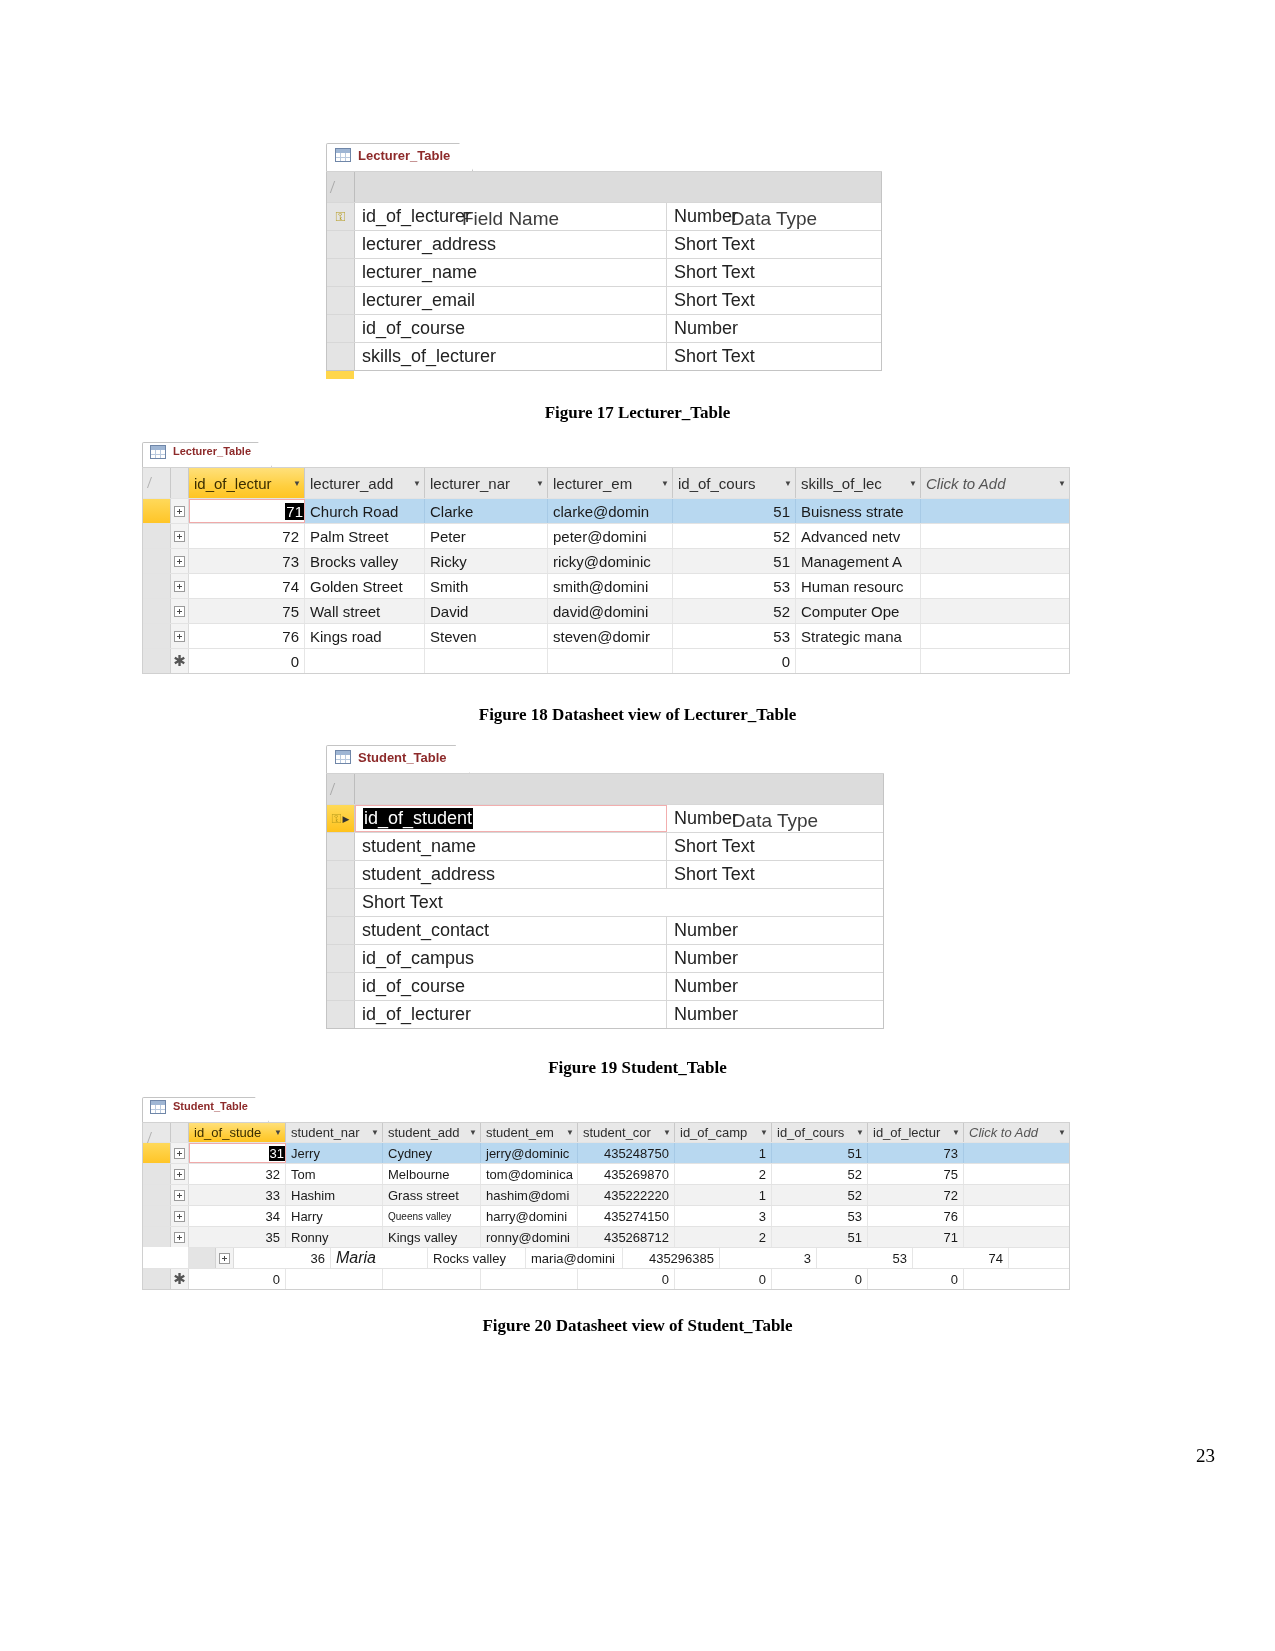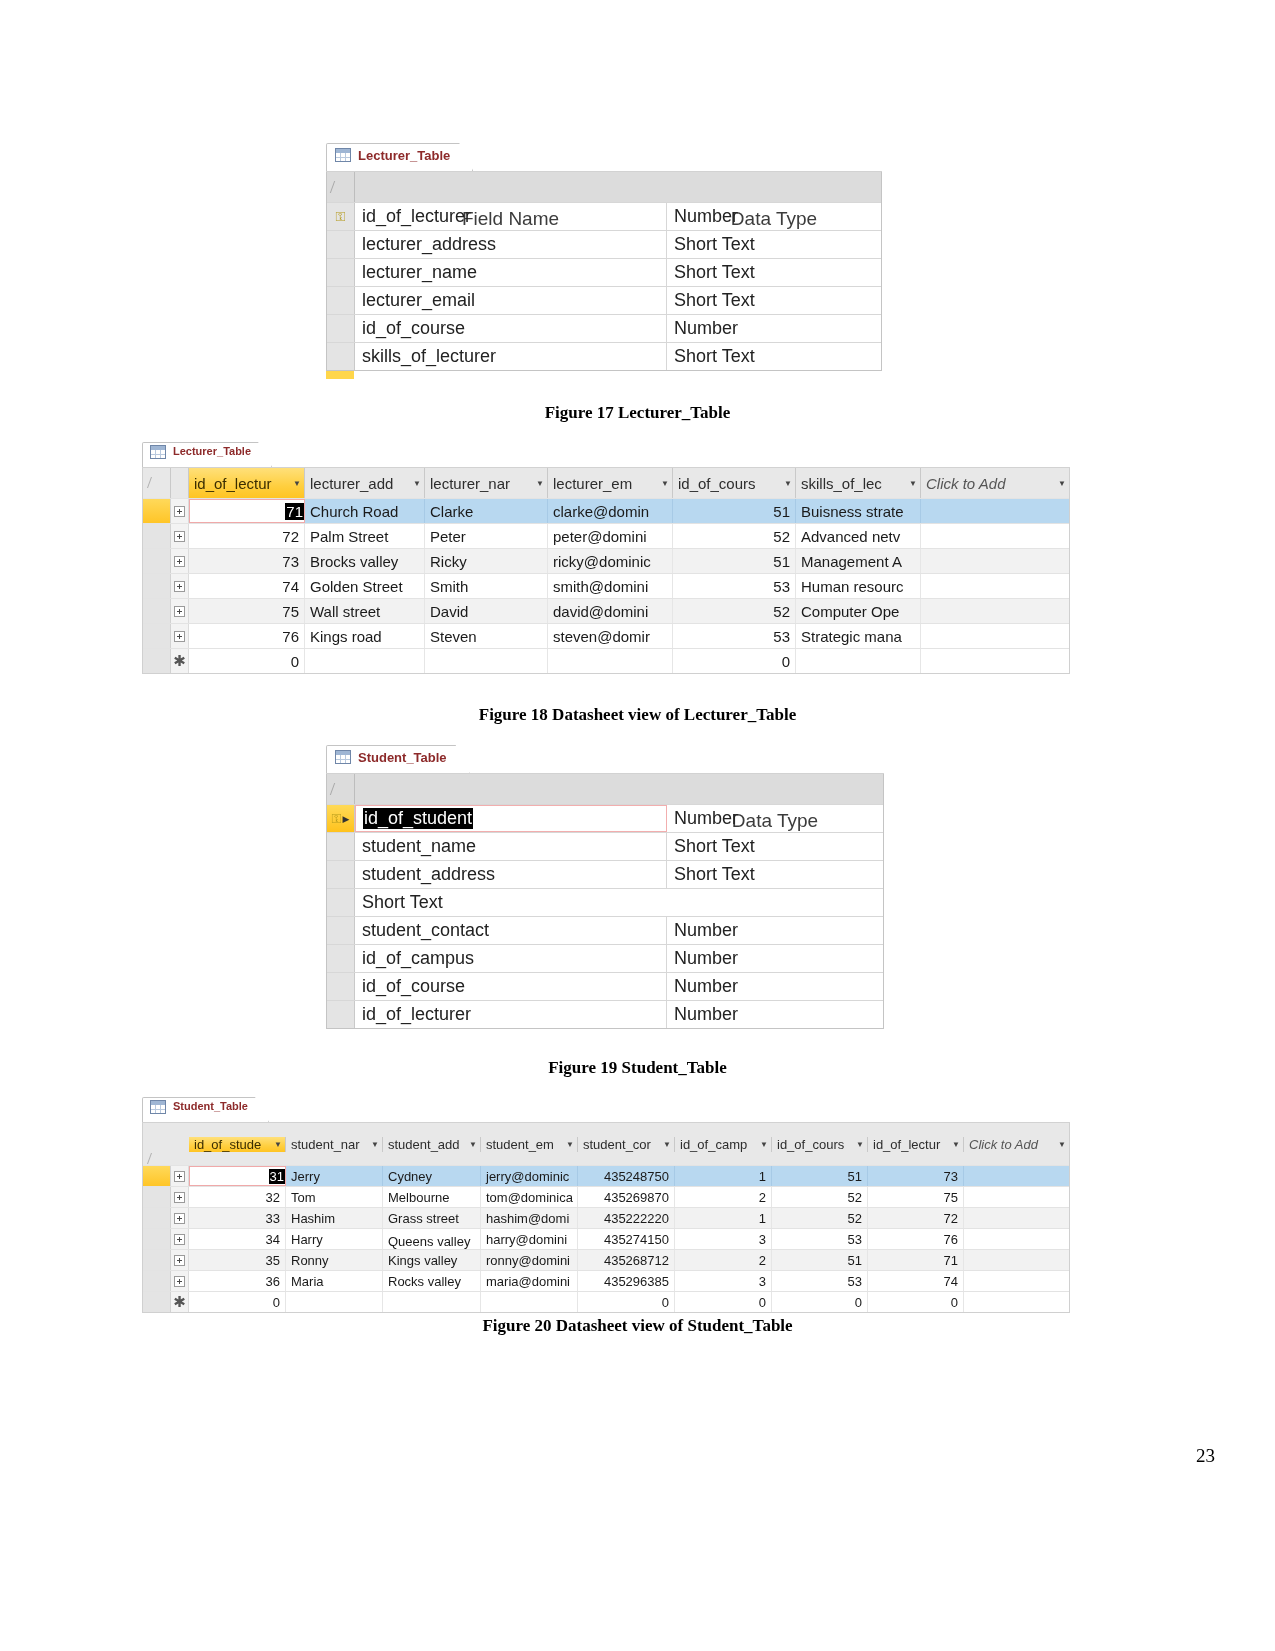--- a/index.html
+++ b/index.html
@@ -606,21 +606,21 @@
 <div class="fig" id="fig20" style="left:142px; top:1097px; width:928px;">
 
   <div class="tabstrip plain" style="height:26px;">
     <div class="tab-doc" style="height:25px; padding:2px 20px 2px 7px;">
       <span class="grid-ico"></span>
       <span class="tab-label" style="font-size:11px;">Student_Table</span>
     </div>
   </div>
 
   <div class="ds">
-    <div class="ds-head" style="height:42px;align-items:center;">
+    <div class="ds-head" style="height:19px;">
       <div class="rowsel"></div>
       <div class="exp"></div>
       <div class="hc sel-col" style="flex:0 0 97px; font-size:13px;">
         <span>id_of_stude</span>
         <span class="caret">▼</span>
       </div>
       <div class="hc" style="flex:0 0 97px; font-size:13px;">
         <span>student_nar</span>
         <span class="caret">▼</span>
       </div>
@@ -754,21 +754,21 @@
       <div class="rowsel"></div>
       <div class="exp">
           <span class="plusbox"></span>
         </div>
       <div class="c num" style="flex:0 0 97px; font-size:13px;">
           <span>34</span>
         </div>
       <div class="c" style="flex:0 0 97px; font-size:13px;">
           <span>Harry</span>
         </div>
-      <div class="c" style="flex:0 0 98px; font-size:13px;align-items:flex-end;">
+      <div class="c" style="flex:0 0 98px; font-size:10px;">
           <span>Queens valley</span>
         </div>
       <div class="c" style="flex:0 0 97px; font-size:13px;align-items:center;">
           <span>harry@domini</span>
         </div>
       <div class="c num" style="flex:0 0 97px; font-size:13px;">
           <span>435274150</span>
         </div>
       <div class="c num" style="flex:0 0 97px; font-size:13px;">
           <span>3</span>
@@ -807,29 +807,29 @@
         </div>
       <div class="c num" style="flex:0 0 96px; font-size:13px;">
           <span>51</span>
         </div>
       <div class="c num" style="flex:0 0 96px; font-size:13px;">
           <span>71</span>
         </div>
       <div class="c" style="flex:1 1 auto; border-right:none;"></div>
     </div>
 
-    <div class="ds-row" style="height:21px;">
+    <div class="ds-row" style="height:21px;margin-left:45px;">
       <div class="rowsel"></div>
       <div class="exp">
           <span class="plusbox"></span>
         </div>
       <div class="c num" style="flex:0 0 97px; font-size:13px;">
           <span>36</span>
         </div>
-      <div class="c" style="flex:0 0 97px; font-size:13px;">
+      <div class="c" style="flex:0 0 97px; font-size:16px;font-style:italic;">
           <span>Maria</span>
         </div>
       <div class="c" style="flex:0 0 98px; font-size:13px;">
           <span>Rocks valley</span>
         </div>
       <div class="c" style="flex:0 0 97px; font-size:13px;">
           <span>maria@domini</span>
         </div>
       <div class="c num" style="flex:0 0 97px; font-size:13px;">
           <span>435296385</span>

